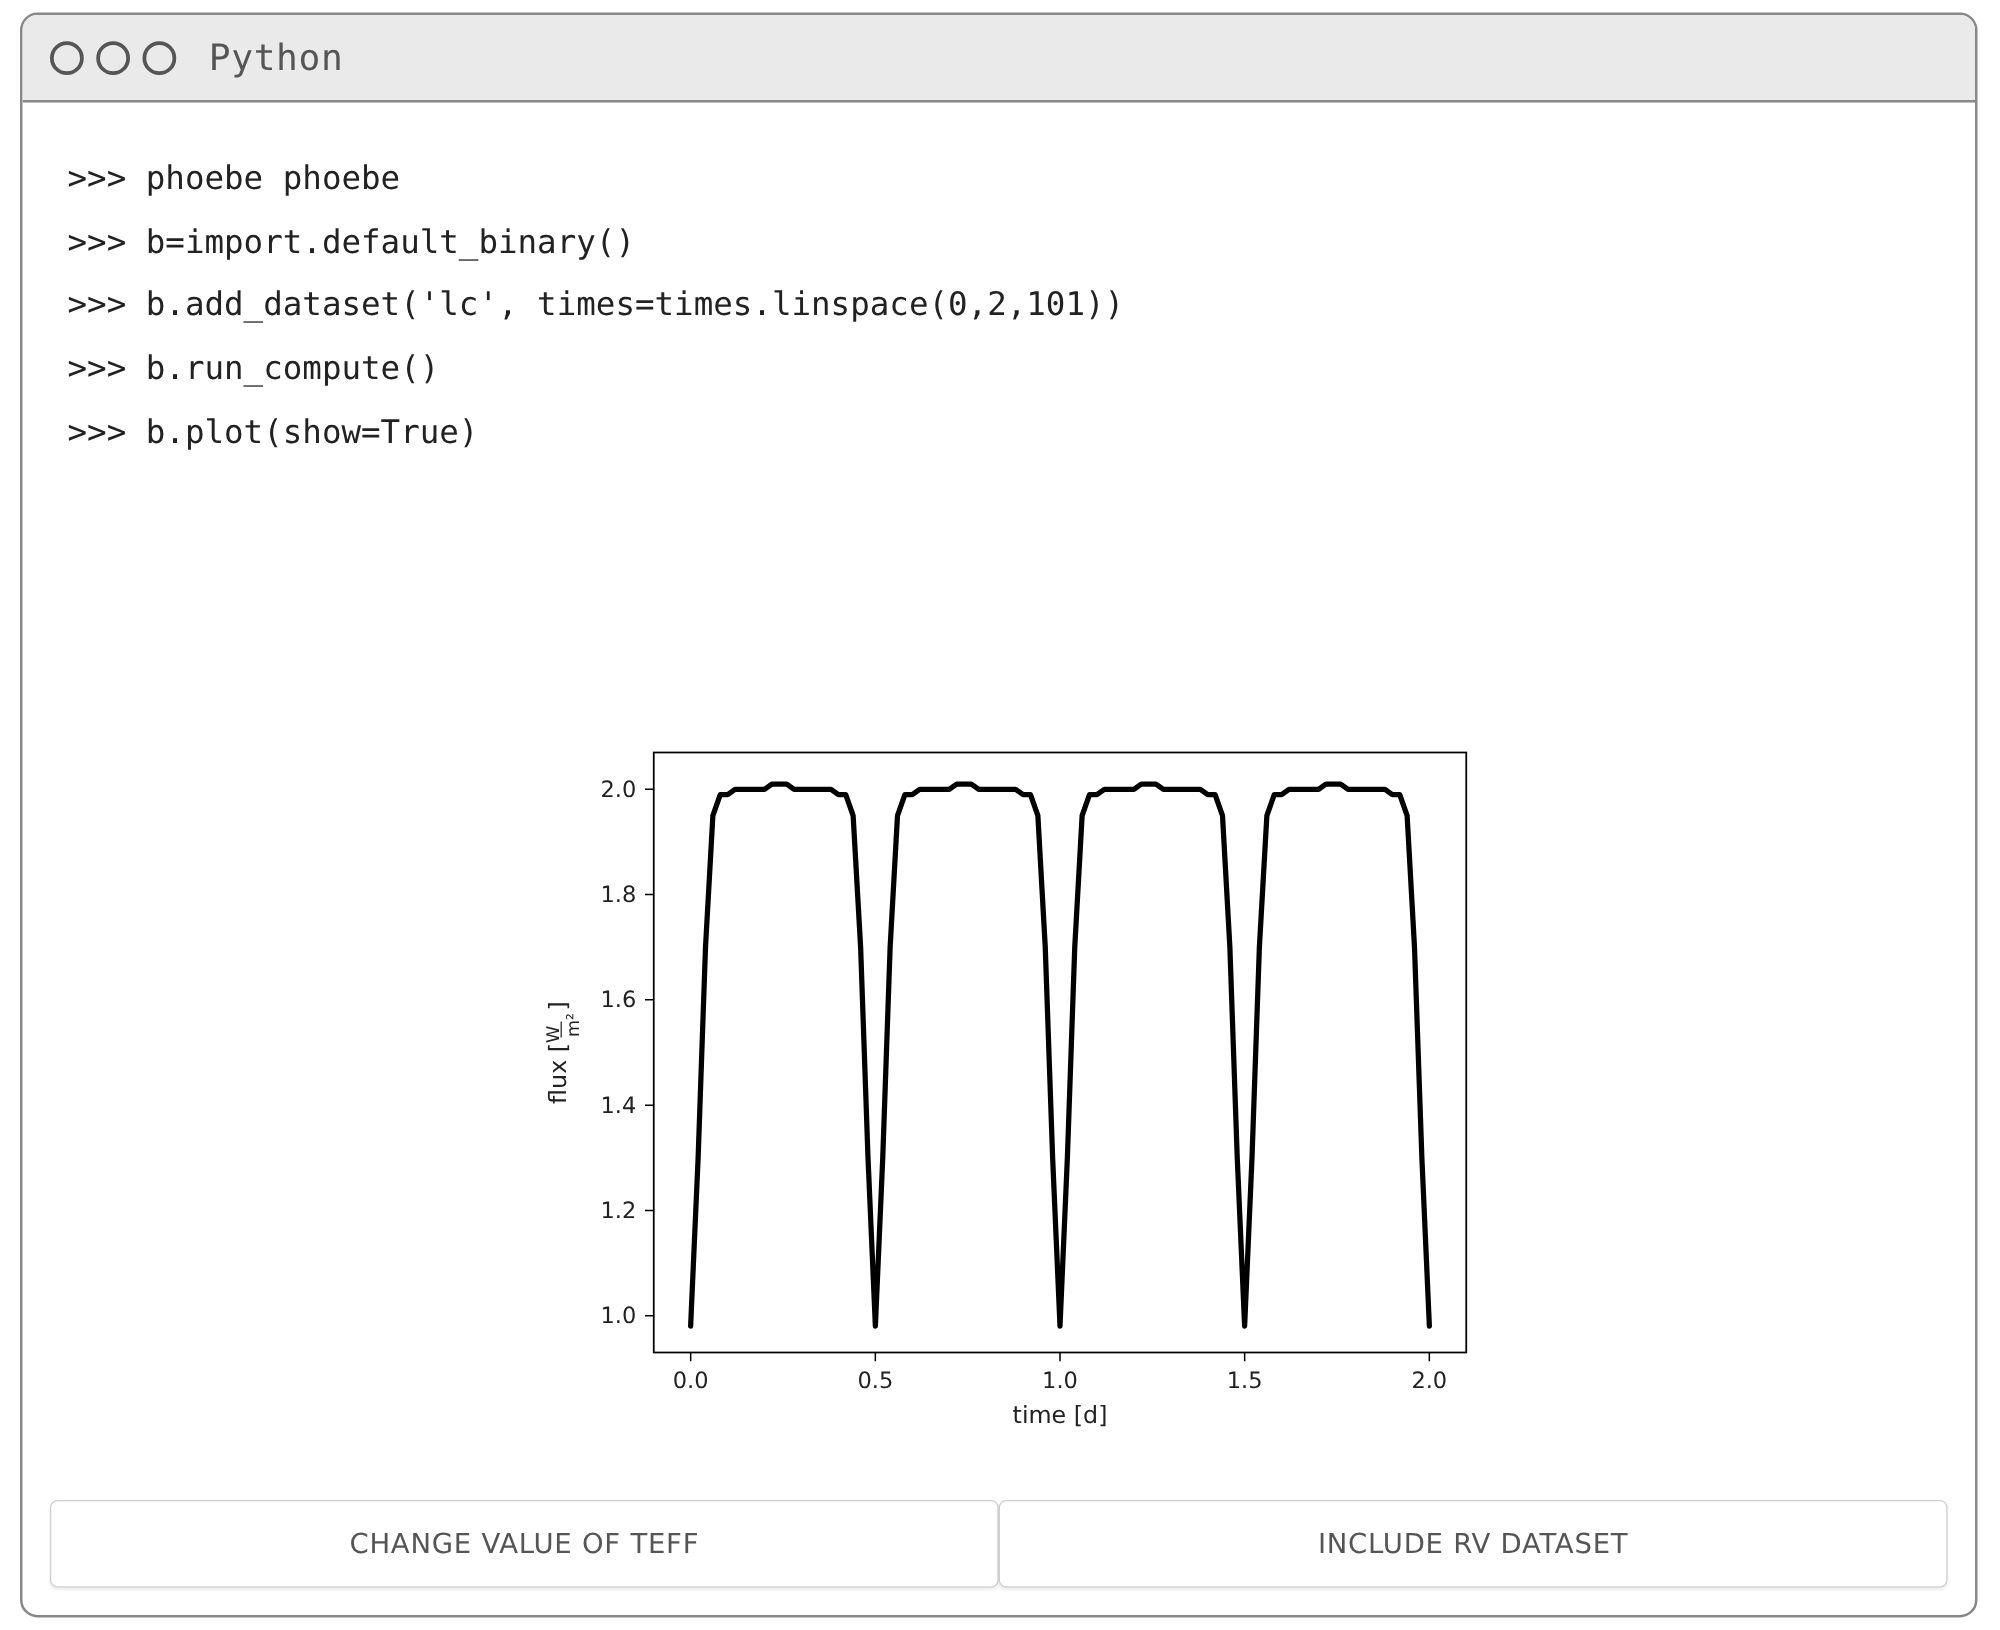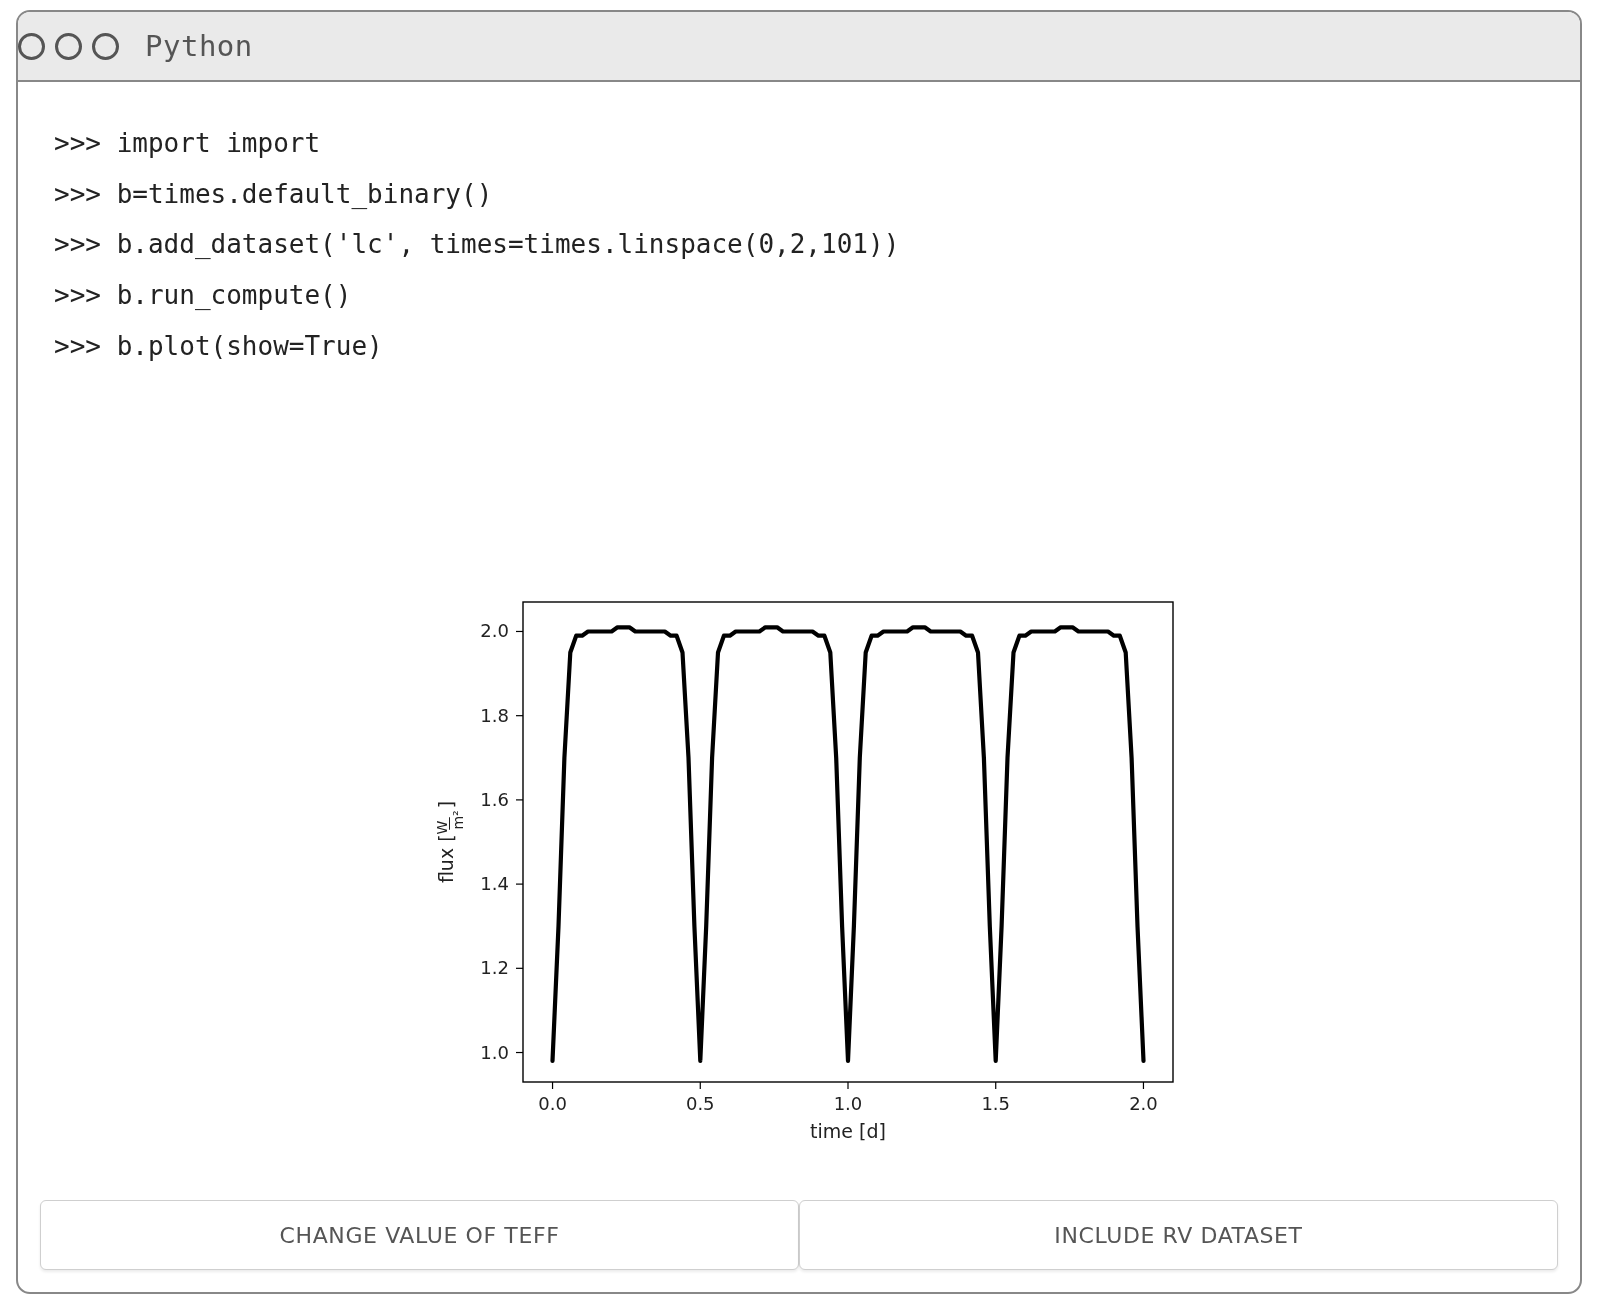--- a/index.html
+++ b/index.html
@@ -22,20 +22,21 @@
     background: #fff;
     box-sizing: border-box;
     overflow: hidden;
   }
   .titlebar {
     height: 70px;
     background: #eaeaea;
     border-bottom: 2px solid #888;
     display: flex;
     align-items: center;
+    padding-left: 22px;
     box-sizing: border-box;
   }
   .traffic {
     display: flex;
     gap: 10px;
     align-items: center;
   }
   .traffic .circle {
     width: 27px;
     height: 27px;
@@ -101,22 +102,22 @@
 
   <div class="titlebar">
     <div class="traffic">
       <div class="circle"></div>
       <div class="circle"></div>
       <div class="circle"></div>
     </div>
     <div class="title">Python</div>
   </div>
 
-  <div class="console"><span><span>&gt;&gt;&gt;</span> <span>import import</span></span>
-<span><span>&gt;&gt;&gt;</span> <span>b=times.default_binary()</span></span>
+  <div class="console"><span><span>&gt;&gt;&gt;</span> <span>phoebe phoebe</span></span>
+<span><span>&gt;&gt;&gt;</span> <span>b=import.default_binary()</span></span>
 <span><span>&gt;&gt;&gt;</span> <span>b.add_dataset('lc', times=times.linspace(0,2,101))</span></span>
 <span><span>&gt;&gt;&gt;</span> <span>b.run_compute()</span></span>
 <span><span>&gt;&gt;&gt;</span> <span>b.plot(show=True)</span></span></div>
 
   <div class="chart-wrap">
     <svg id="chart-svg" width="792" height="580" viewBox="0 0 792 580">
         <rect x="110" y="20" width="650" height="480" fill="none" stroke="#000" stroke-width="1.4"></rect>
         <line x1="139.54545454545456" y1="500" x2="139.54545454545456" y2="507" stroke="#000" stroke-width="1.2"></line>
         <text x="139.54545454545456" y="528" text-anchor="middle" font-size="18">0.0</text>
         <line x1="287.27272727272725" y1="500" x2="287.27272727272725" y2="507" stroke="#000" stroke-width="1.2"></line>

